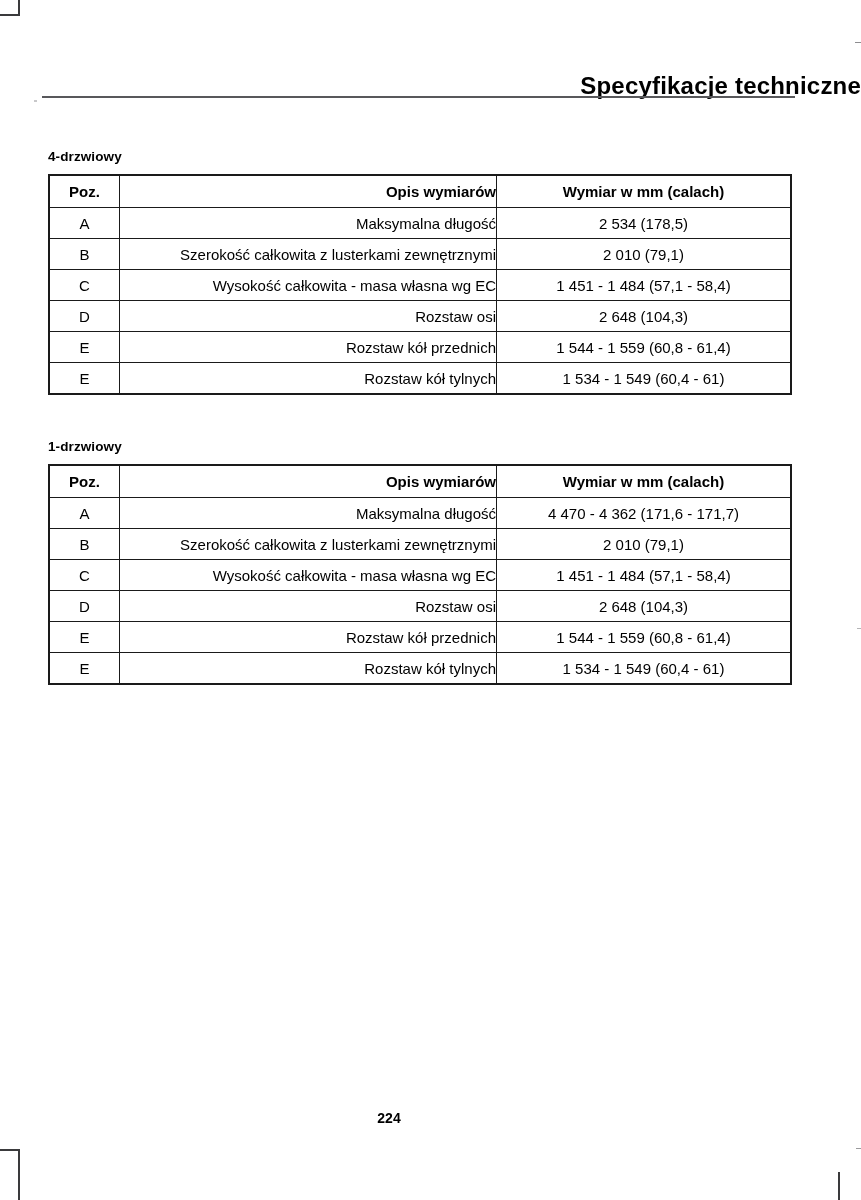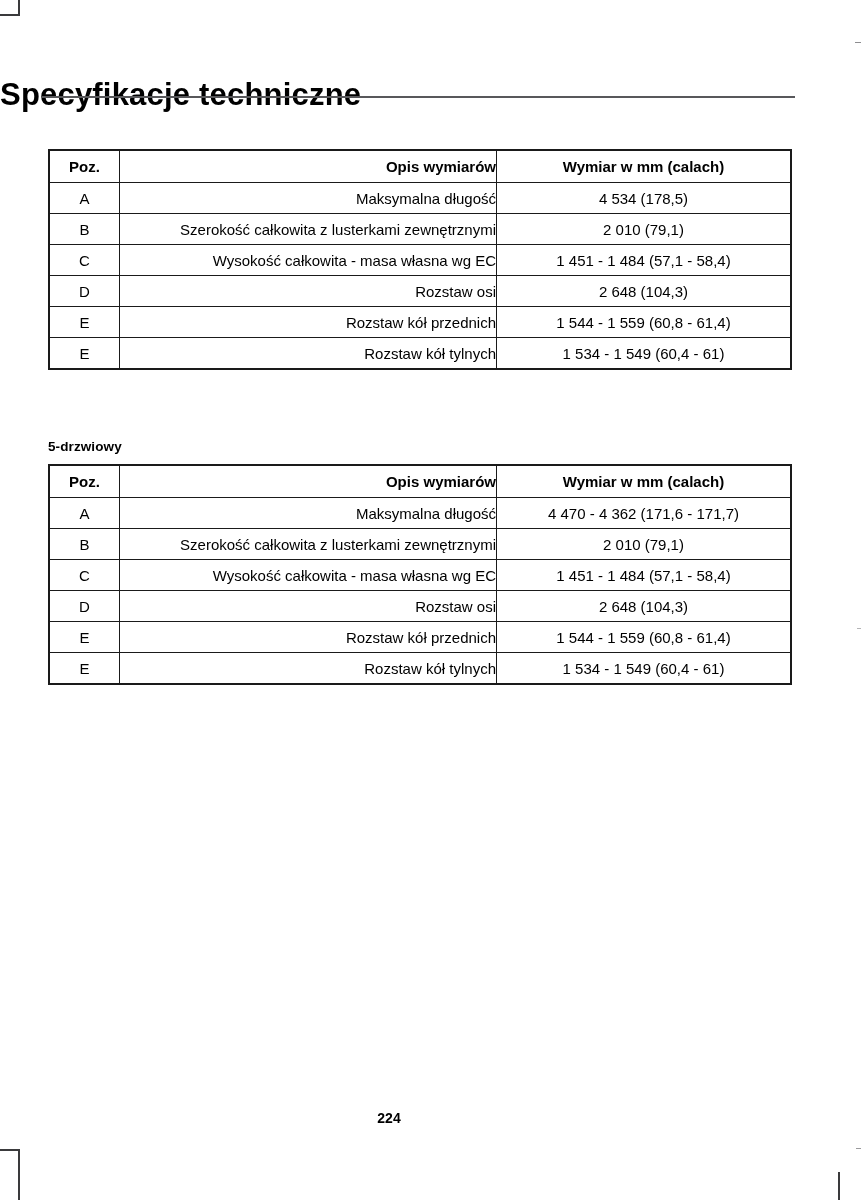--- a/index.html
+++ b/index.html
@@ -37,22 +37,22 @@
     left: 0; top: 0;
     width: 861px;
     height: 1200px;
   }
 
   .page-title {
     position: absolute;
     left: 0;
     top: 56px;
     width: 861px;
-    text-align: left;
-    font-size: 31px;
+    text-align: right;
+    font-size: 24px;
     font-weight: bold;
     letter-spacing: 0.2px;
   }
 
   .title-rule {
     position: absolute;
     left: 42px;
     top: 96px;
     width: 753px;
     height: 2px;
@@ -119,33 +119,34 @@
   <div class="crop-mark cm-tr"></div>
   <div class="crop-mark cm-r1"></div>
   <div class="crop-mark cm-br-v"></div>
   <div class="crop-mark cm-br"></div>
   <div class="crop-mark cm-l-dot"></div>
 
   <h1 class="page-title">Specyfikacje techniczne</h1>
   <div class="title-rule"></div>
 
   <div class="section section-1">
+    <div class="section-heading">4-drzwiowy</div>
     <table class="spec">
       <thead>
         <tr>
           <th class="col-pos">Poz.</th>
           <th class="col-desc">Opis wymiarów</th>
           <th class="col-dim">Wymiar w mm (calach)</th>
         </tr>
       </thead>
       <tbody>
         <tr>
           <td class="col-pos">A</td>
           <td class="col-desc">Maksymalna długość</td>
-          <td class="col-dim">4 534 (178,5)</td>
+          <td class="col-dim">2 534 (178,5)</td>
         </tr>
         <tr>
           <td class="col-pos">B</td>
           <td class="col-desc">Szerokość całkowita z lusterkami zewnętrznymi</td>
           <td class="col-dim">2 010 (79,1)</td>
         </tr>
         <tr>
           <td class="col-pos">C</td>
           <td class="col-desc">Wysokość całkowita - masa własna wg EC</td>
           <td class="col-dim">1 451 - 1 484 (57,1 - 58,4)</td>
@@ -163,21 +164,21 @@
         <tr>
           <td class="col-pos">E</td>
           <td class="col-desc">Rozstaw kół tylnych</td>
           <td class="col-dim">1 534 - 1 549 (60,4 - 61)</td>
         </tr>
       </tbody>
     </table>
   </div>
 
   <div class="section section-2">
-    <div class="section-heading">5-drzwiowy</div>
+    <div class="section-heading">1-drzwiowy</div>
     <table class="spec">
       <thead>
         <tr>
           <th class="col-pos">Poz.</th>
           <th class="col-desc">Opis wymiarów</th>
           <th class="col-dim">Wymiar w mm (calach)</th>
         </tr>
       </thead>
       <tbody>
         <tr>

